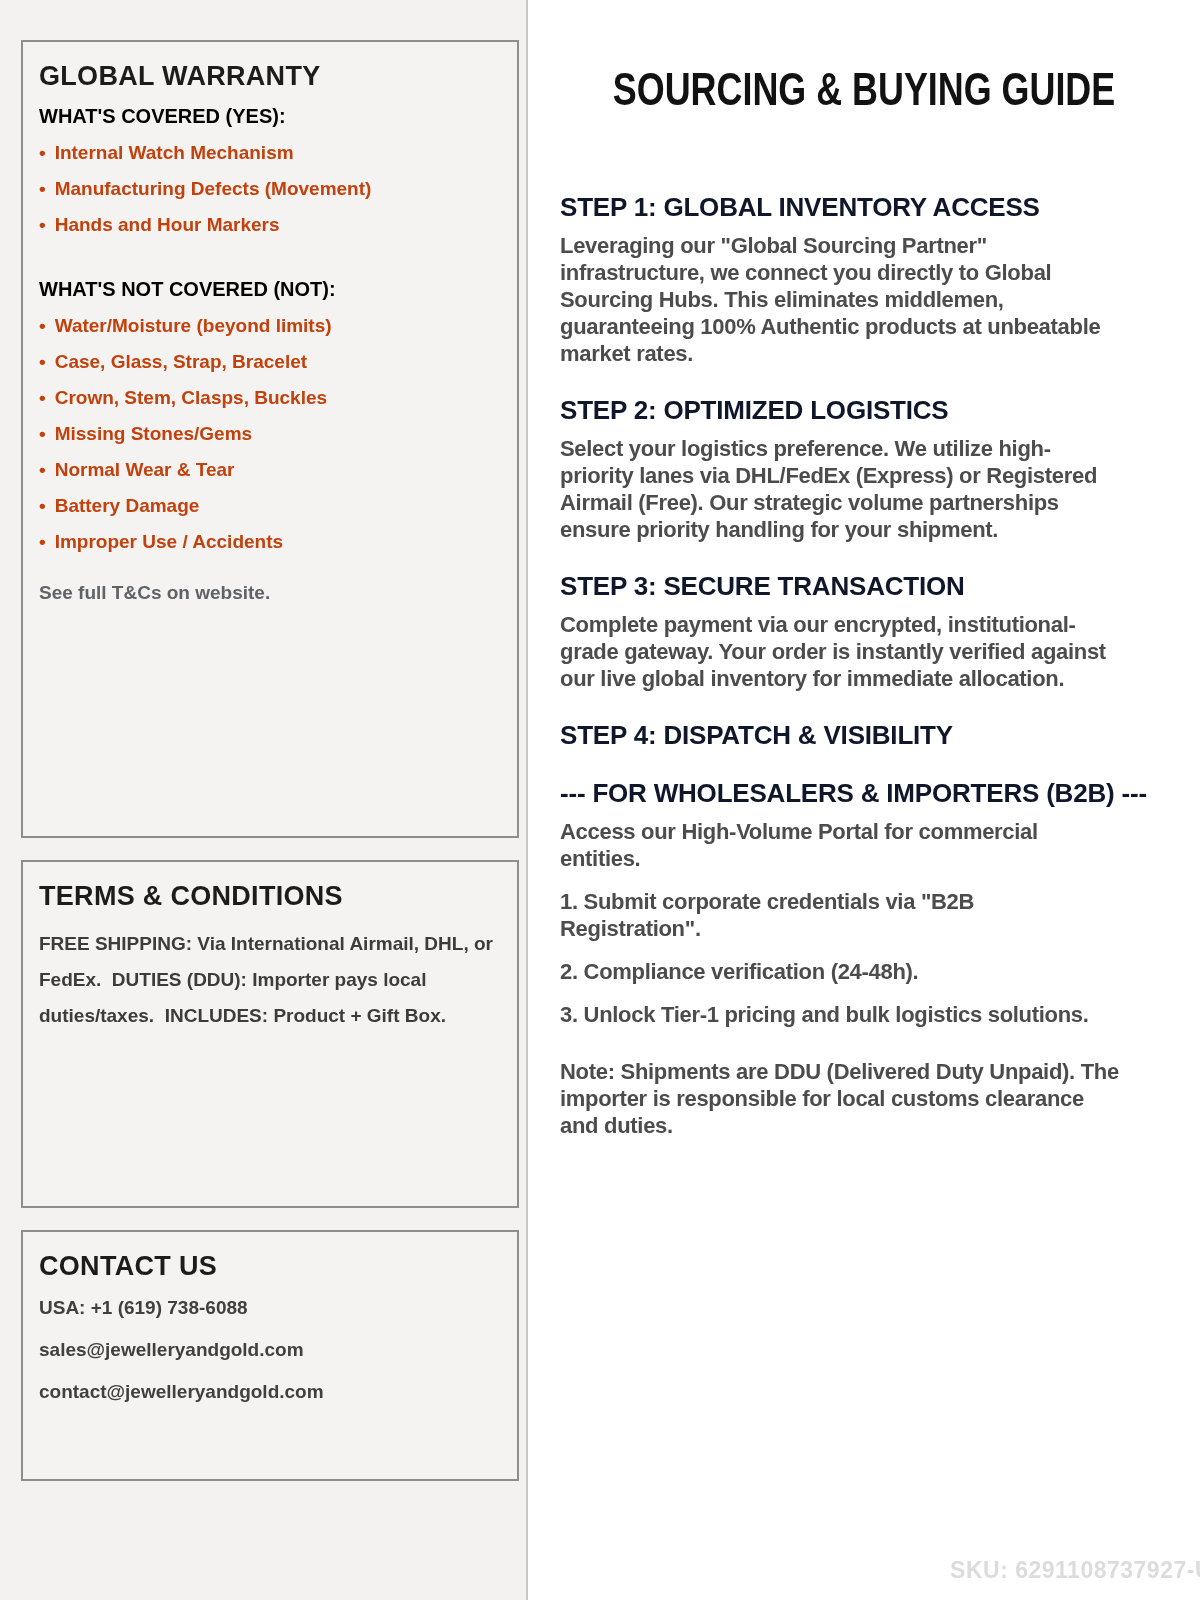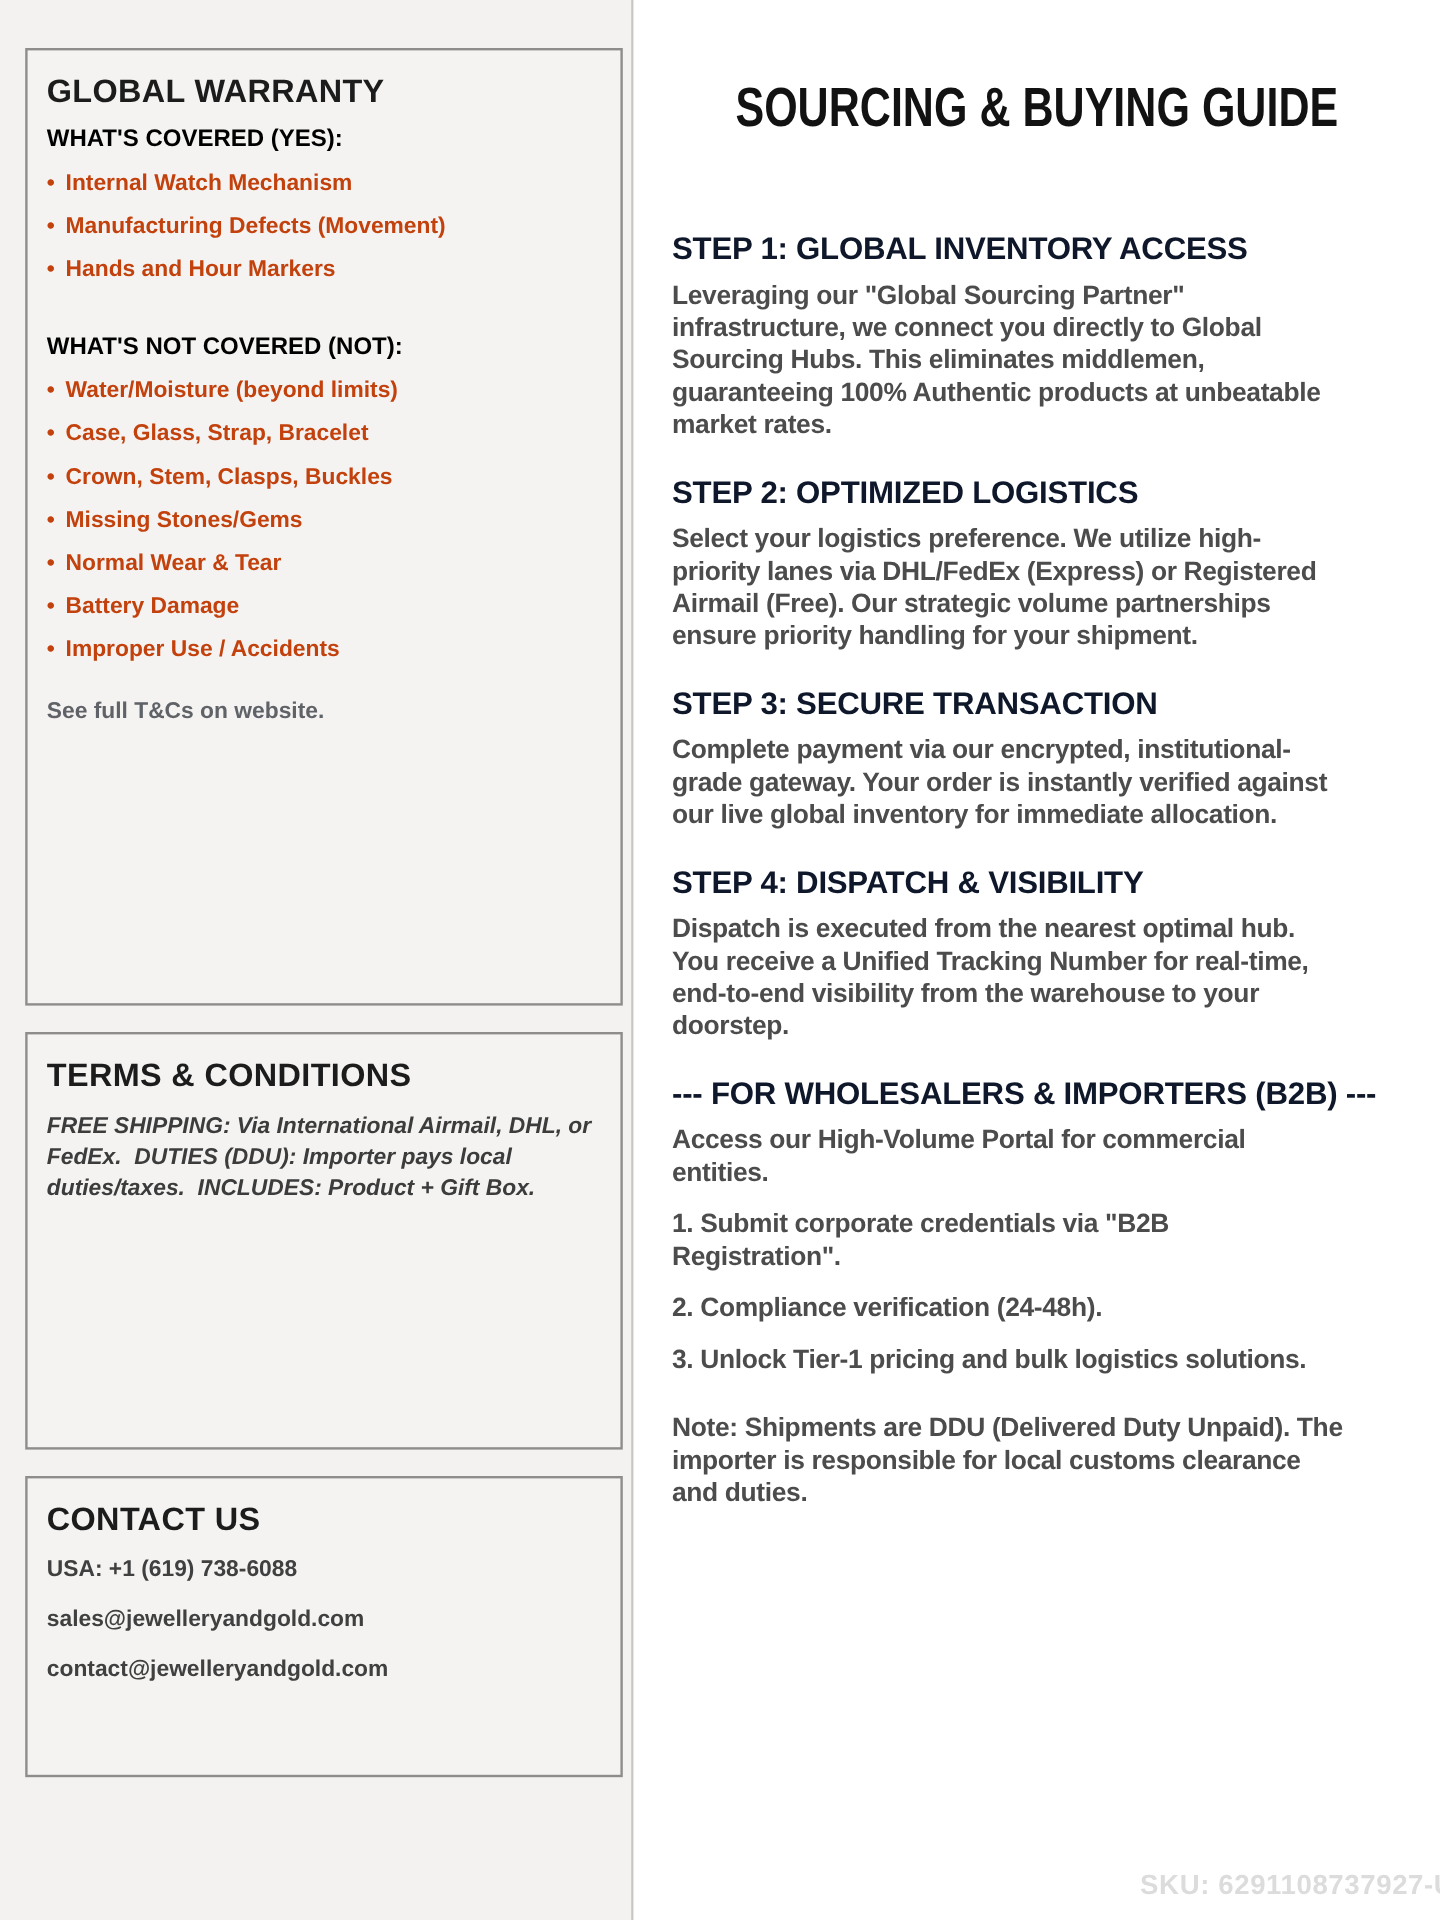--- a/index.html
+++ b/index.html
@@ -59,25 +59,24 @@
   .bullet-list li::before { content: "\2022"; margin-right: 9px; }
   .footnote {
     margin: 30px 0 0;
     font-size: 19px;
     font-weight: bold;
     color: #5f6267;
   }
   .terms-body {
     margin: 14px 0 0;
     font-size: 19px;
-    line-height: 26px;
+    line-height: 36px;
     font-weight: bold;
     color: #3c3c3c;
     white-space: pre-wrap;
-    font-style: italic;
   }
   .contact-line {
     margin: 14px 0 0;
     font-size: 19px;
     line-height: 23px;
     font-weight: bold;
     color: #404040;
   }
   .contact-line + .contact-line { margin-top: 19px; }
 
@@ -187,21 +186,20 @@
     <p class="body-text">Select your logistics preference. We utilize high-priority lanes via DHL/FedEx (Express) or Registered Airmail (Free). Our strategic volume partnerships ensure priority handling for your shipment.</p>
   </section>
 
   <section class="step">
     <h3 class="step-heading">STEP 3: SECURE TRANSACTION</h3>
     <p class="body-text">Complete payment via our encrypted, institutional-grade gateway. Your order is instantly verified against our live global inventory for immediate allocation.</p>
   </section>
 
   <section class="step">
     <h3 class="step-heading">STEP 4: DISPATCH &amp; VISIBILITY</h3>
-    <p class="body-text">Dispatch is executed from the nearest optimal hub. You receive a Unified Tracking Number for real-time, end-to-end visibility from the warehouse to your doorstep.</p>
   </section>
 
   <section class="b2b">
     <h3 class="step-heading">--- FOR WHOLESALERS &amp; IMPORTERS (B2B) ---</h3>
     <p class="body-text b2b-intro">Access our High-Volume Portal for commercial entities.</p>
     <p class="body-text b2b-item">1. Submit corporate credentials via "B2B Registration".</p>
     <p class="body-text b2b-item">2. Compliance verification (24-48h).</p>
     <p class="body-text b2b-item">3. Unlock Tier-1 pricing and bulk logistics solutions.</p>
     <p class="body-text b2b-note">Note: Shipments are DDU (Delivered Duty Unpaid). The importer is responsible for local customs clearance and duties.</p>
   </section>

